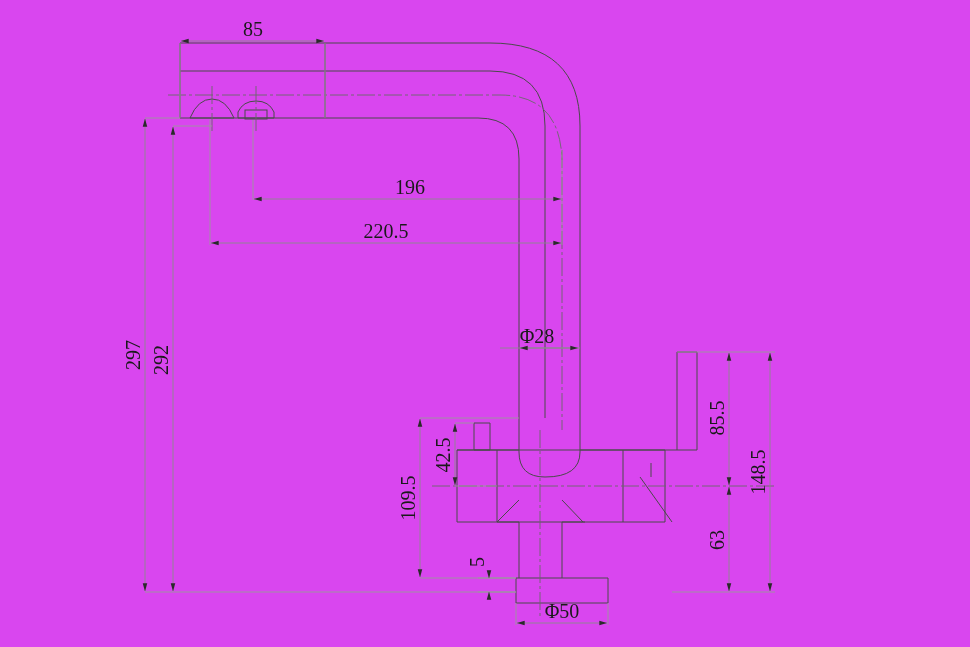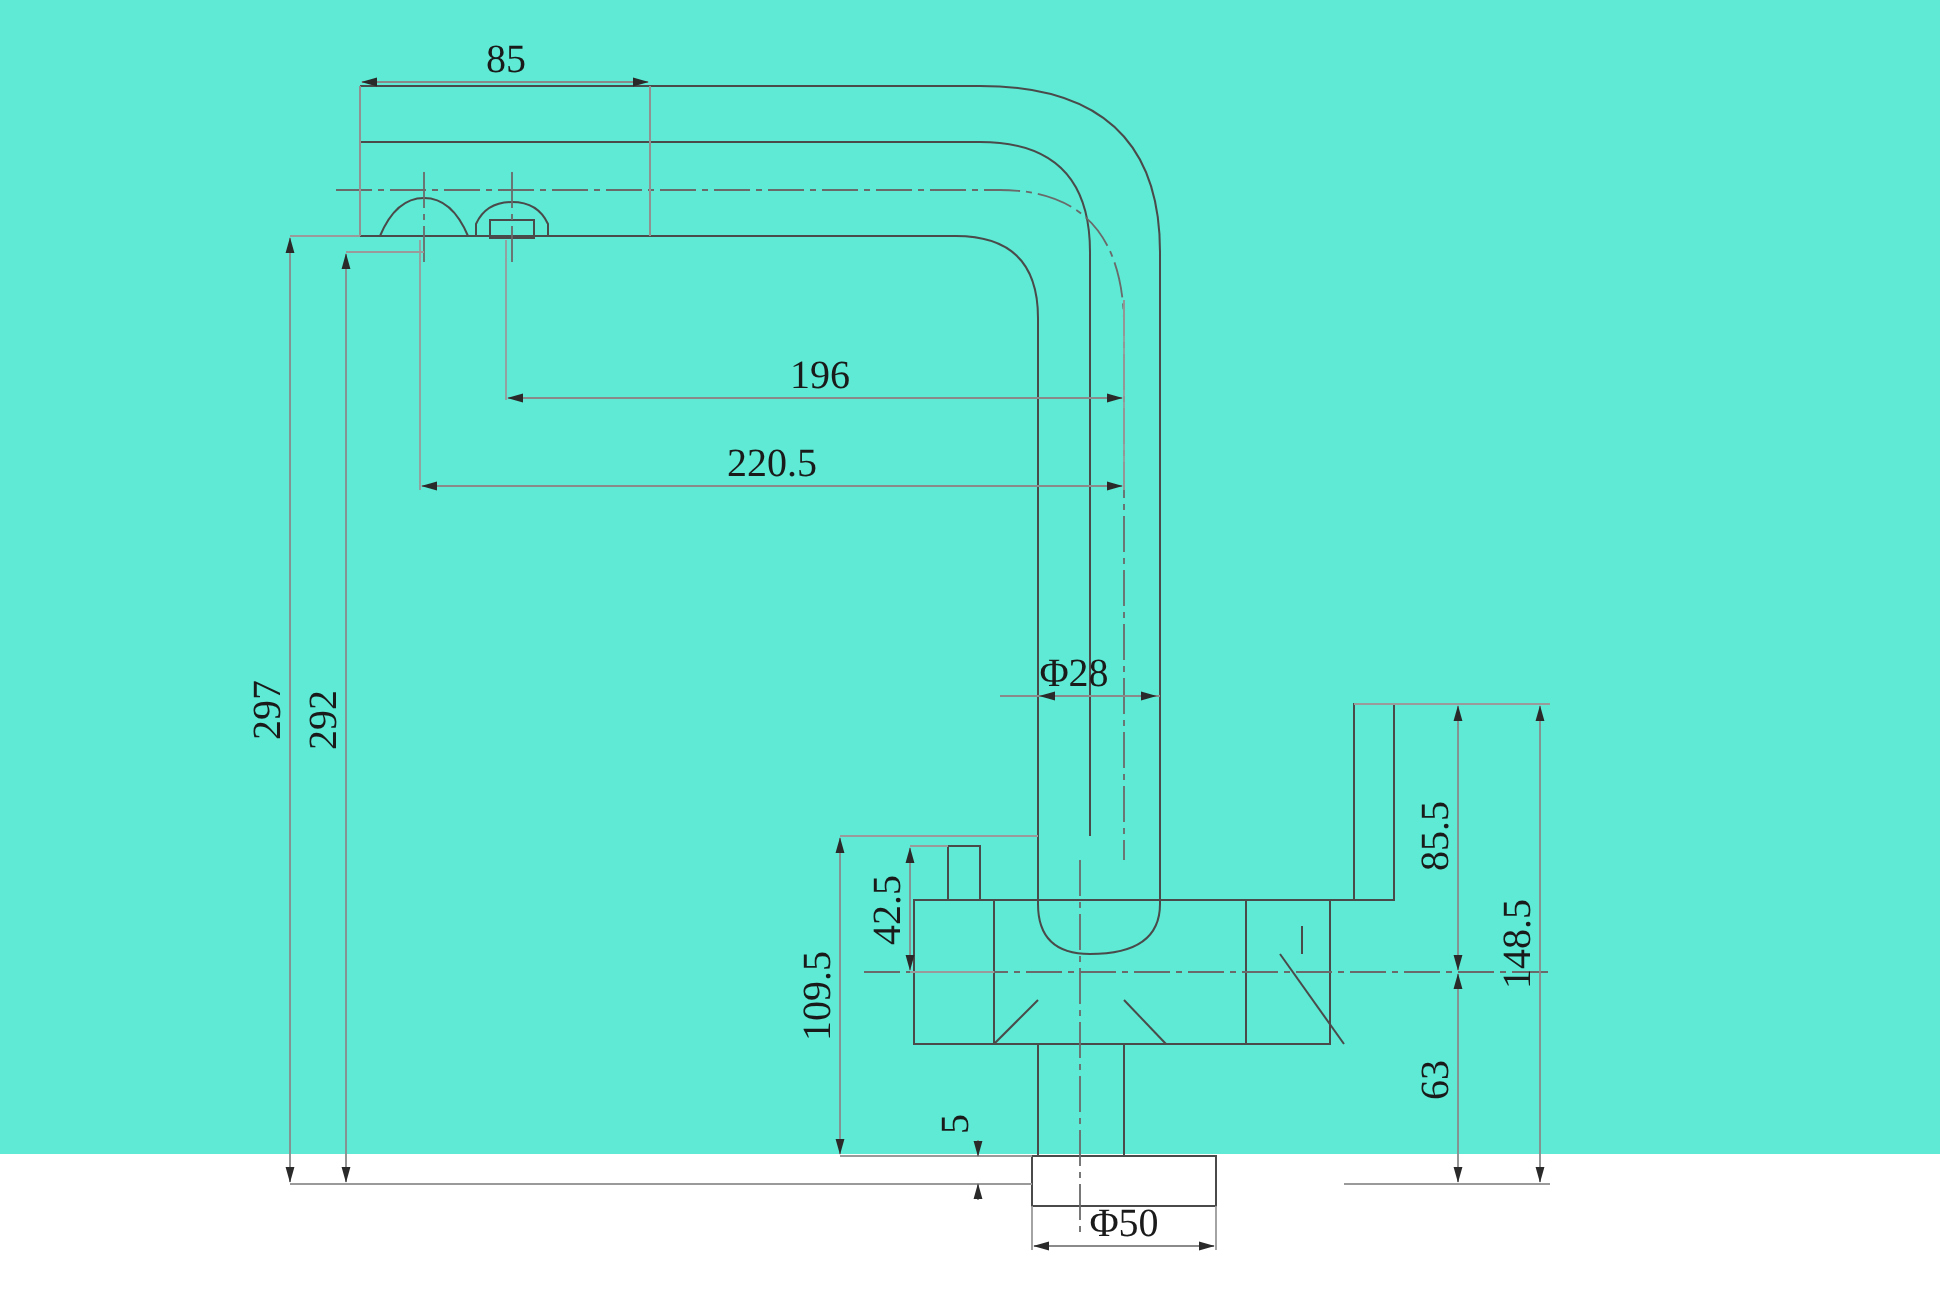--- a/index.html
+++ b/index.html
@@ -9,22 +9,22 @@
   }
   body {
     width: 970px;
     height: 647px;
     font-family: "Liberation Serif", "DejaVu Serif", serif;
     overflow: hidden;
   }
   #drawing-root {
     position: relative;
     width: 970px;
-    height: 577px;
-    background: #5eead4;
+    height: 647px;
+    background: #d946ef;
   }
   svg#cad {
     position: absolute;
     left: 0;
     top: 0;
     width: 970px;
     height: 647px;
     display: block;
   }
   .dim-text {

